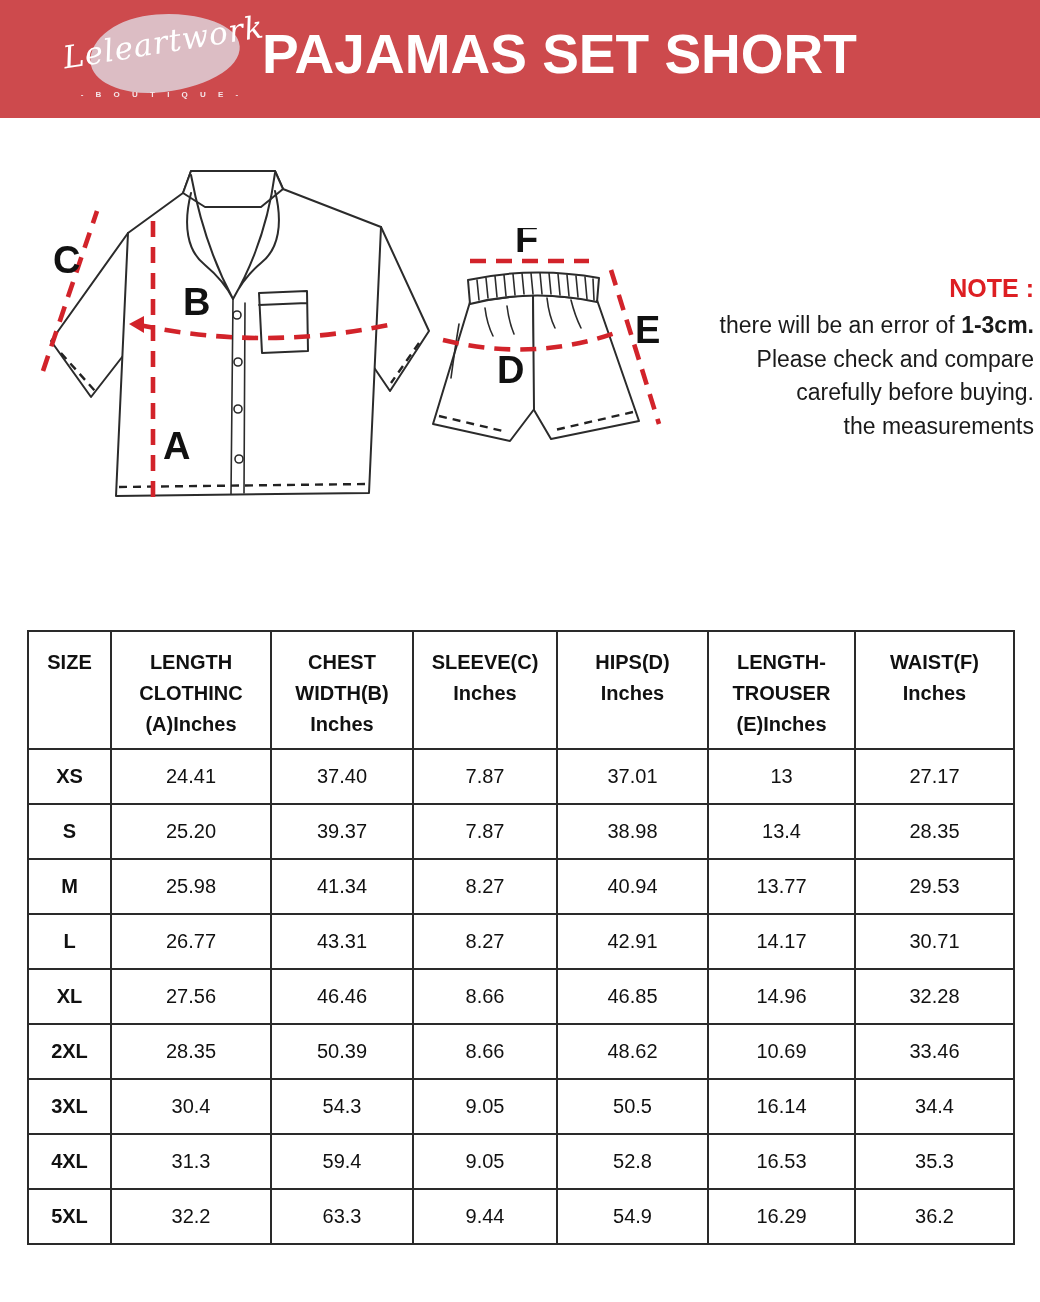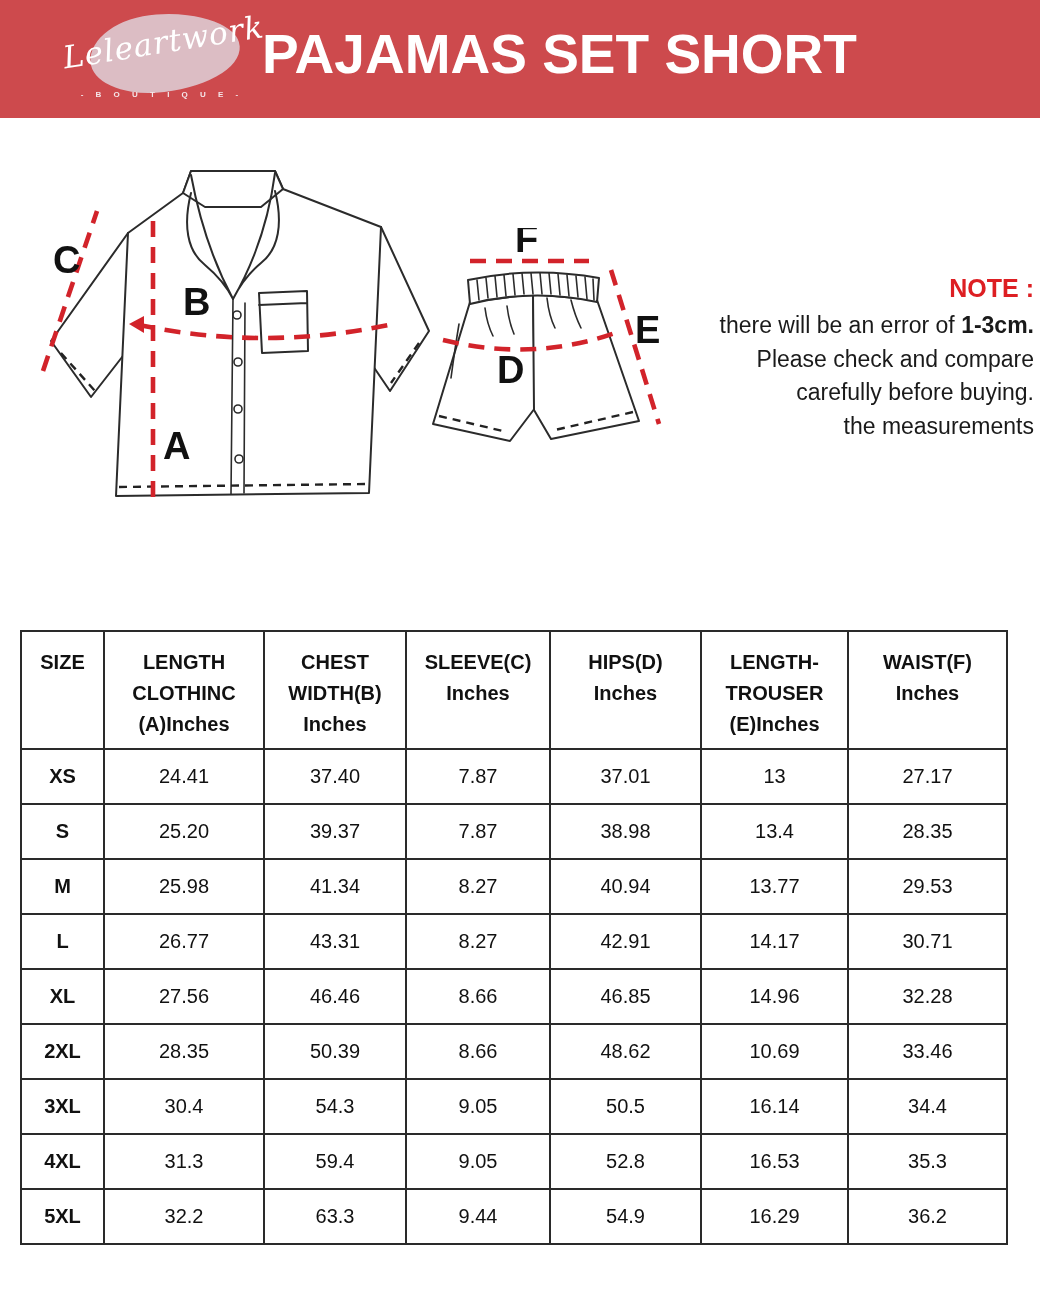--- a/index.html
+++ b/index.html
@@ -91,21 +91,21 @@
     font-size: 25px;
     font-weight: bold;
     color: #dd1f23;
     margin-bottom: 6px;
   }
   .note-line { font-size: 23px; line-height: 33.5px; }
 
   
   .size-table {
     position: absolute;
-    left: 20px; top: 630px;
+    left: 27px; top: 630px;
     width: 986px;
     border-collapse: collapse;
     table-layout: fixed;
   }
   .size-table th, .size-table td {
     border: 2px solid #2a2a2a;
     text-align: center;
     color: #111111;
   }
   .size-table th {

